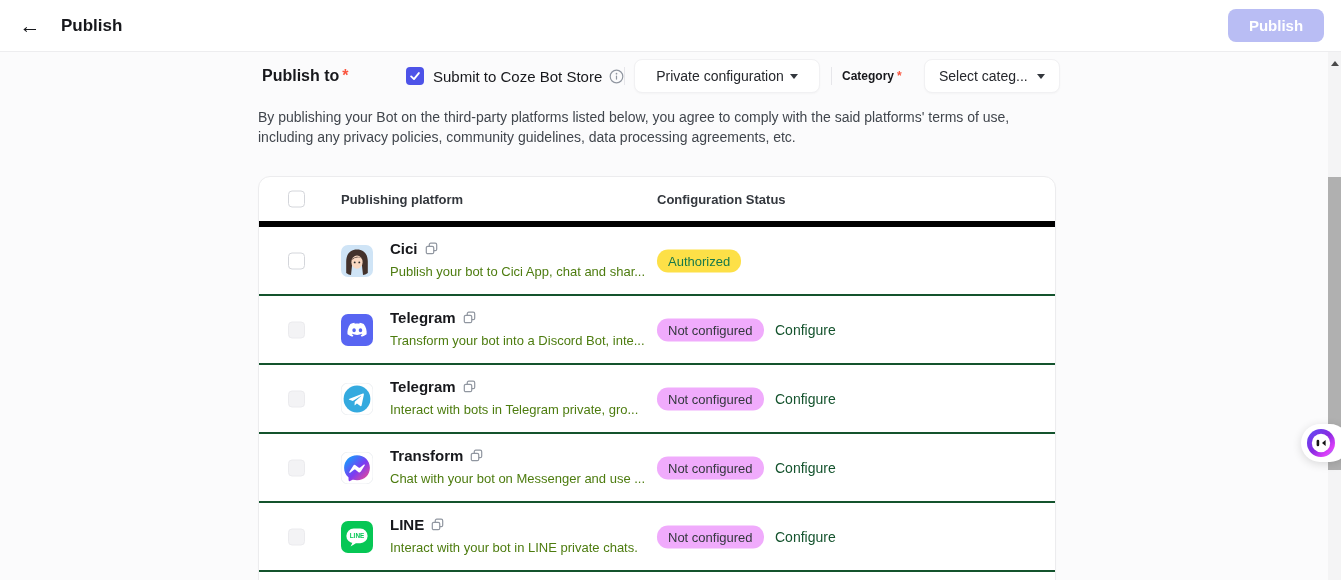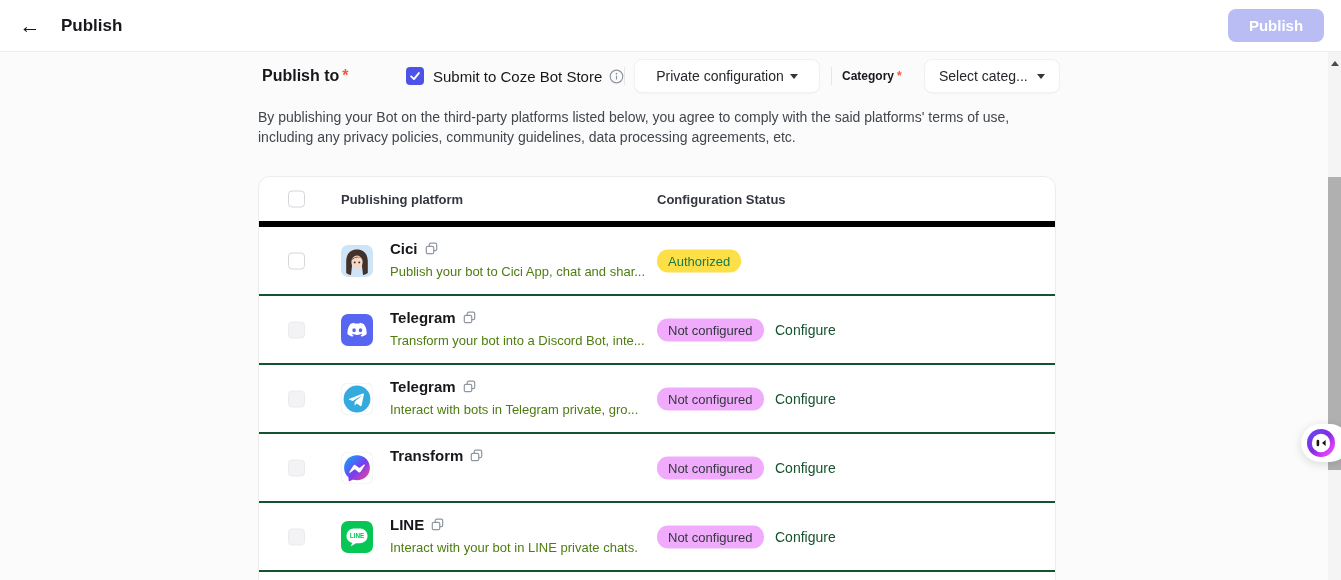--- a/index.html
+++ b/index.html
@@ -270,20 +270,21 @@
       </span>
       <div class="name-line">
         <span class="p-name">Transform</span>
         <span class="copy-icon">
           <svg width="13" height="13" viewBox="0 0 14 14">
               <rect x="4.6" y="1.3" width="8" height="8" rx="1.6" fill="none" stroke="#9096a0" stroke-width="1.3"></rect>
               <rect x="1.4" y="4.6" width="8" height="8" rx="1.6" fill="#fff" stroke="#9096a0" stroke-width="1.3"></rect>
             </svg>
         </span>
       </div>
+      <div class="p-desc">Chat with your bot on Messenger and use ...</div>
       <span class="badge badge-notconf">Not configured</span>
       <a class="configure-link">Configure</a>
     </div>
 
     <div class="row">
       <span class="checkbox-disabled"></span>
       <span class="tile">
         <svg width="32" height="32" viewBox="0 0 32 32">
           <rect width="32" height="32" rx="7" fill="#06c755"></rect>
           <rect x="5.4" y="7.6" width="21.2" height="14.6" rx="7.3" fill="#fff"></rect>

